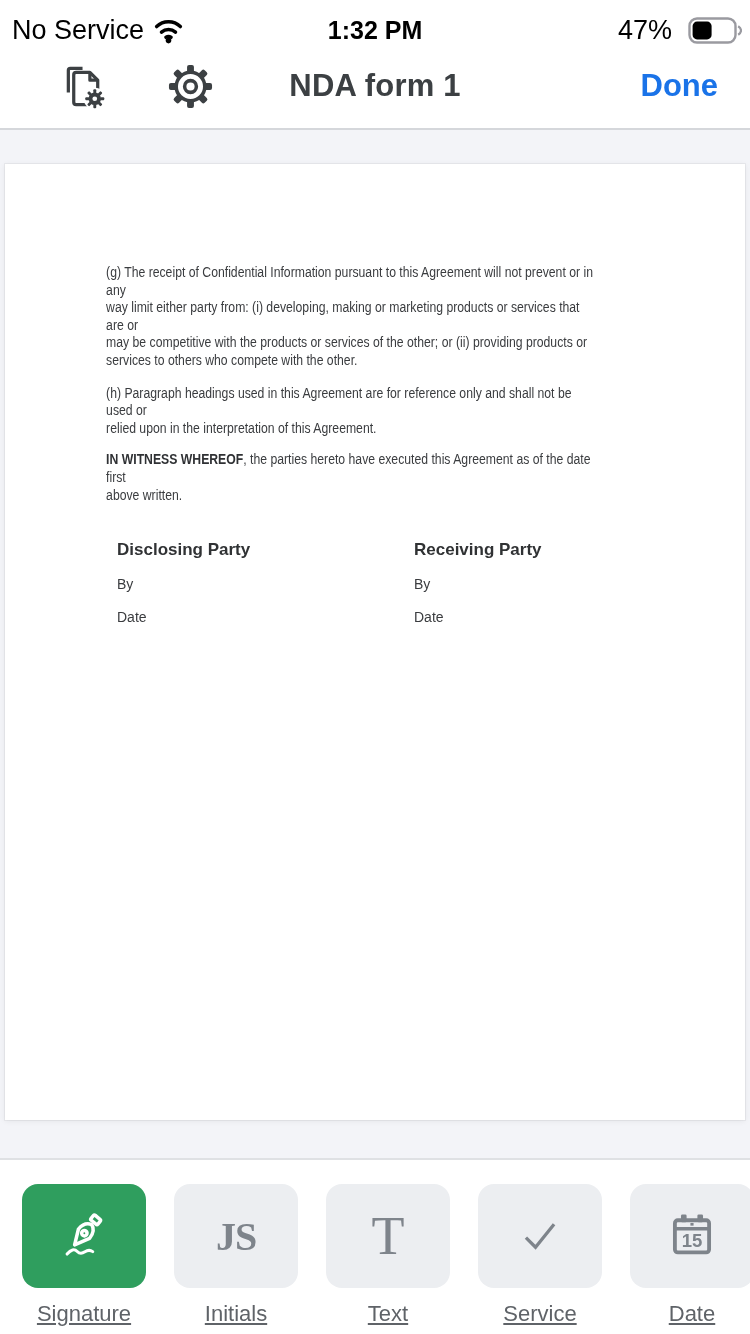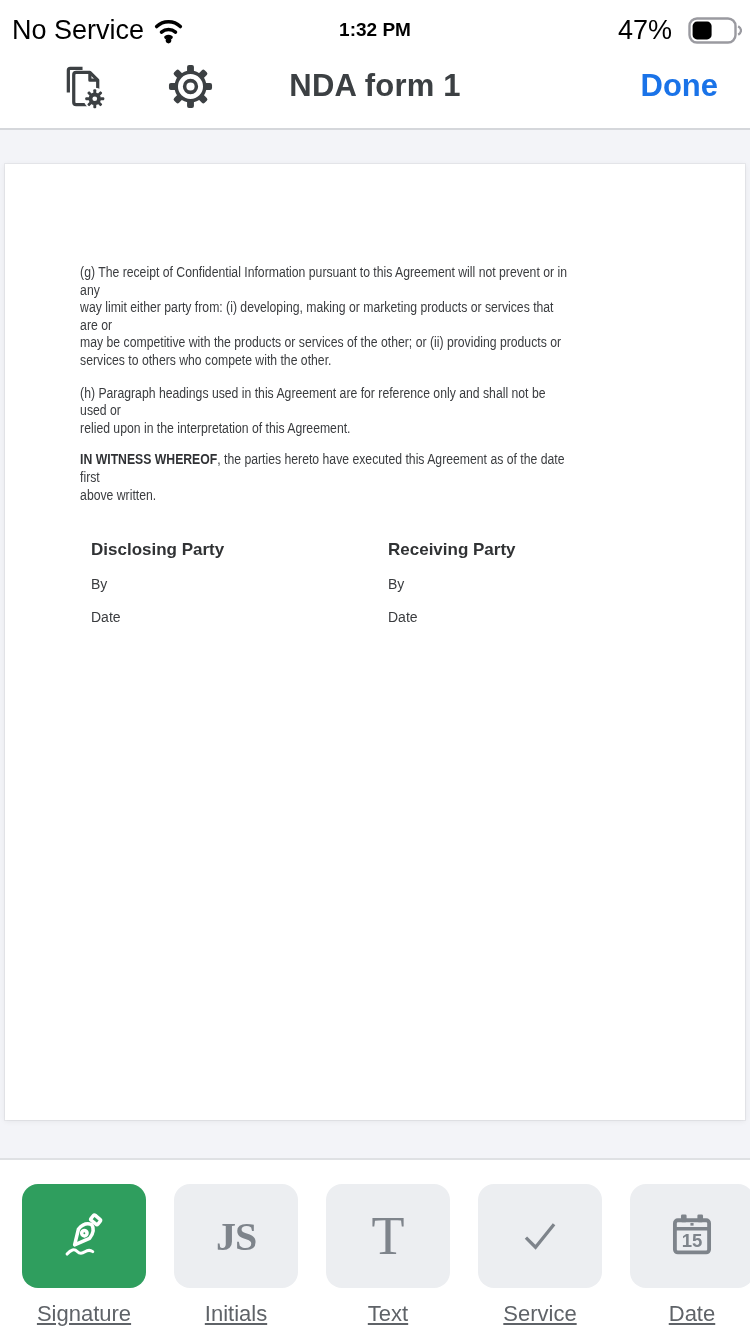--- a/index.html
+++ b/index.html
@@ -3,33 +3,33 @@
 <meta charset="utf-8">
 <style>
   * { margin:0; padding:0; box-sizing:border-box; }
   html,body { width:750px; background:#fff; }
   body { font-family:"Liberation Sans", sans-serif; -webkit-font-smoothing:antialiased; }
   .screen { width:750px; height:1334px; position:relative; background:#fff; overflow:hidden; }
 
   
   .status-bar { height:44px; display:flex; align-items:center; padding:16px 8px 0 12px; position:relative; background:#fff; }
   .sb-left { display:flex; align-items:center; gap:8px; font-size:27px; color:#000; }
-  .sb-center { position:absolute; left:0; right:0; text-align:center; font-size:19px; font-weight:700; color:#000; }
+  .sb-center { position:absolute; left:0; right:0; text-align:center; font-size:25px; font-weight:700; color:#000; }
   .sb-right { margin-left:auto; display:flex; align-items:center; gap:16px; font-size:27px; color:#000; }
 
   
   .nav-bar { height:86px; background:#fff; border-bottom:2px solid #D5D7DB; display:flex; align-items:center; position:relative;padding-left:24px; }
   .nav-left { display:flex; align-items:center; gap:58px; padding-left:36px; }
   .icon-btn { background:none; border:none; padding:0; width:48px; height:48px; display:flex; align-items:center; justify-content:center; cursor:pointer; }
   .nav-title { position:absolute; left:50%; transform:translateX(-50%); font-size:31px; font-weight:600; color:#3C4043; letter-spacing:.2px; }
   .done-btn { margin-left:auto; margin-right:32px; background:none; border:none; font-family:"Liberation Sans",sans-serif; font-size:31px; font-weight:600; color:#1A73E8; cursor:pointer; }
 
   
   .content { height:1028px; background:#F3F4F8; overflow:hidden; }
-  .page { margin:34px 5px 0 5px; height:956px; background:#fff; box-shadow:0 0 0 1px rgba(0,0,0,.045), 0 1px 6px rgba(0,0,0,.07); }
+  .page { margin:34px 5px 0 5px; height:956px; background:#fff; box-shadow:0 0 0 1px rgba(0,0,0,.045), 0 1px 6px rgba(0,0,0,.07);padding-left:26px; }
   .doc-text { padding:100px 0 0 86px; width:650px; font-size:14px; line-height:17.6px; color:#3A3C3F; transform:scaleX(.873); transform-origin:0 0; }
   .doc-text p { white-space:pre-line; }
   .doc-text p + p { margin-top:15px; }
   .doc-text p.witness { margin-top:14px; }
   .doc-text b { color:#2F3134; }
   .sig-row { display:flex; padding-left:86px; margin-top:36px; color:#3A3C3F; }
   .sig-col { width:297px; }
   .party { font-size:17px; font-weight:700; color:#303234; }
   .by-label { margin-top:16px; font-size:14px; }
   .date-label { margin-top:17px; font-size:14px; }

